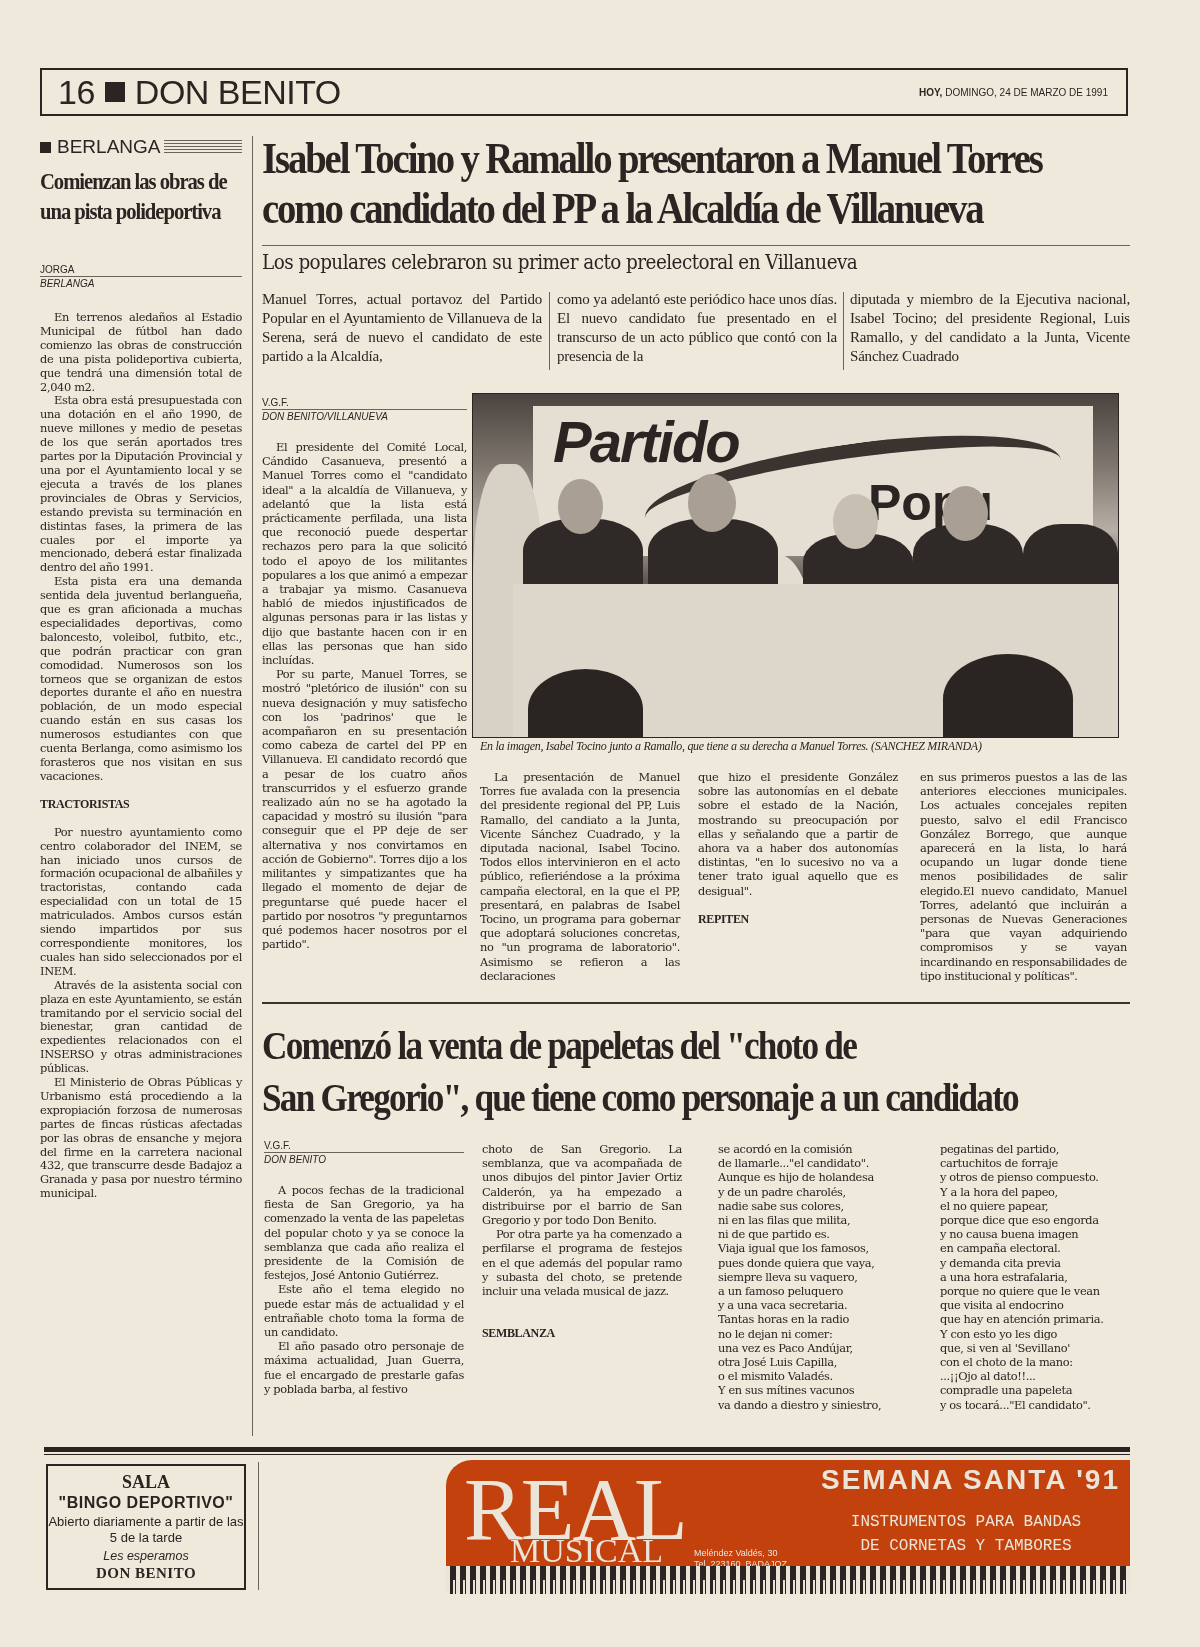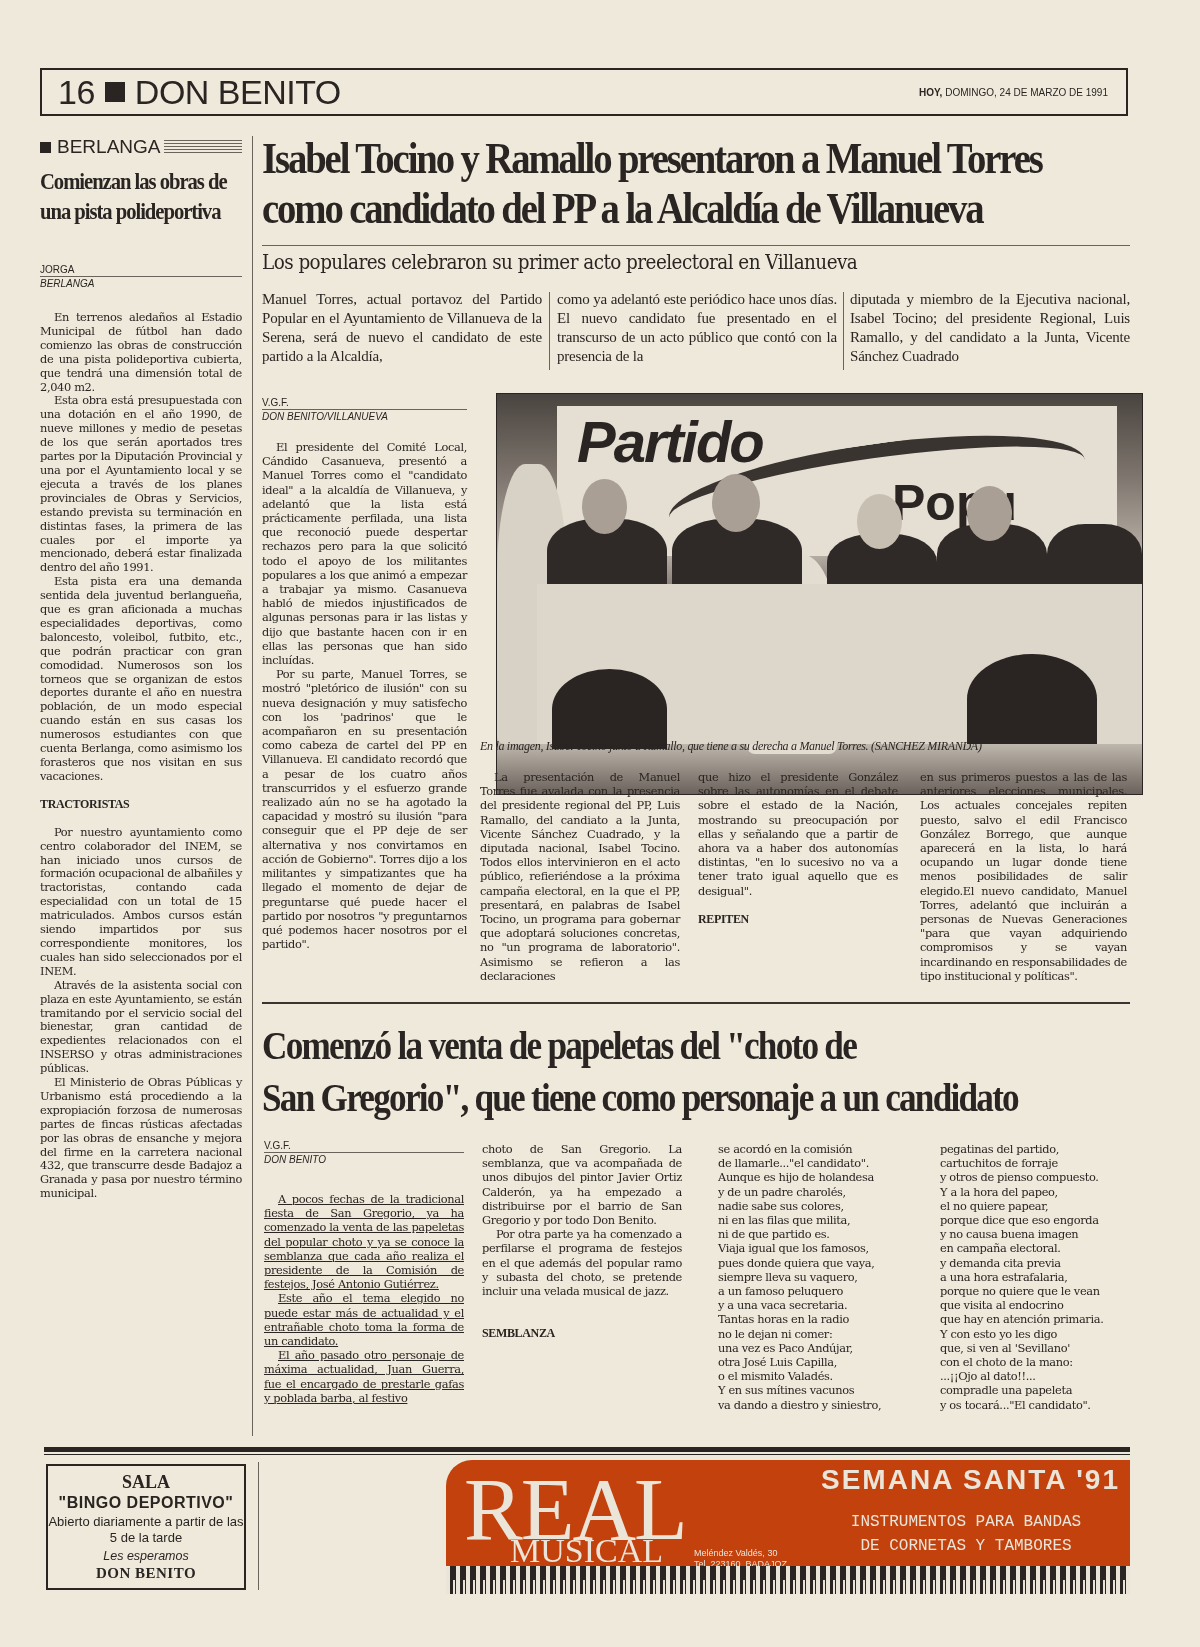--- a/index.html
+++ b/index.html
@@ -42,21 +42,21 @@
   .vline { width: 1px; background: #6a635c; }
 
   
   .main-headline { left: 262px; top: 134px; width: 870px; font-family: "Liberation Serif", serif; font-weight: bold; font-size: 44px; line-height: 50px; letter-spacing: -2.4px; transform: scaleX(0.88); transform-origin: left; width: 990px; }
   .subhead-rule { left: 262px; top: 245px; width: 868px; height: 1px; background: #6a635c; }
   .subhead { left: 262px; top: 250px; font-family: "DejaVu Serif", serif; font-size: 20px; letter-spacing: -0.6px; transform: scaleX(0.92); transform-origin: left; width: 760px; }
 
   .lead-col { font-family: "Liberation Serif", serif; font-size: 15px; line-height: 19px; text-align: justify; letter-spacing: -0.2px; }
 
   
-  .photo { left: 496px; top: 393px; width: 647px; height: 402px; border: 1px solid #2a2522; overflow: hidden;
+  .photo { left: 472px; top: 393px; width: 647px; height: 345px; border: 1px solid #2a2522; overflow: hidden;
     background: linear-gradient(180deg, #4a4440 0%, #7c746c 20%, #b8b0a6 40%, #5b544f 55%, #d7d0c6 62%, #cfc8bd 85%, #6a625b 100%);
   }
   .photo .banner { position: absolute; left: 60px; top: 12px; width: 560px; height: 150px; background: #e4ded3; }
   .photo .banner-text { position: absolute; left: 80px; top: 14px; font-family: "Liberation Sans", sans-serif; font-weight: bold; font-style: italic; font-size: 58px; color: #2a2522; letter-spacing: -2px; }
   .photo .banner-text2 { position: absolute; left: 395px; top: 80px; font-family: "Liberation Sans", sans-serif; font-weight: bold; font-size: 50px; color: #2a2522; }
   .photo .swoosh { position: absolute; left: 170px; top: 50px; width: 420px; height: 90px; border-top: 14px solid #3a3430; border-radius: 50% 50% 0 0; transform: rotate(-8deg); }
   .photo .table { position: absolute; left: 40px; top: 190px; width: 605px; height: 160px; background: #ddd6cb; }
   .photo .person { position: absolute; background: #2f2a27; border-radius: 40% 40% 8px 8px; }
   .photo .head { position: absolute; background: #a99f94; border-radius: 50%; }
   .photo .silhouette { position: absolute; background: #2a2522; border-radius: 50% 50% 0 0; }
@@ -199,21 +199,21 @@
 <div class="abs second-headline">
   <div>Comenzó la venta de papeletas del "choto de</div>
   <div>San Gregorio", que tiene como personaje a un candidato</div>
 </div>
 
 <div class="abs" style="left:264px; top:1140px; width:200px;">
   <div class="byline" style="margin-top:0;">
     <div class="author">V.G.F.</div>
     <div class="loc">DON BENITO</div>
   </div>
-  <div class="mid-col" style="margin-top:27px;text-decoration:underline;">
+  <div class="mid-col" style="margin-top:18px;">
     <p>A pocos fechas de la tradicional fiesta de San Gregorio, ya ha comenzado la venta de las papeletas del popular choto y ya se conoce la semblanza que cada año realiza el presidente de la Comisión de festejos, José Antonio Gutiérrez.</p>
     <p>Este año el tema elegido no puede estar más de actualidad y el entrañable choto toma la forma de un candidato.</p>
     <p>El año pasado otro personaje de máxima actualidad, Juan Guerra, fue el encargado de prestarle gafas y poblada barba, al festivo</p>
   </div>
 </div>
 <div class="abs mid-col" style="left:482px; top:1142px; width:200px;">
   <p style="text-indent:0;">choto de San Gregorio. La semblanza, que va acompañada de unos dibujos del pintor Javier Ortiz Calderón, ya ha empezado a distribuirse por el barrio de San Gregorio y por todo Don Benito.</p>
   <p>Por otra parte ya ha comenzado a perfilarse el programa de festejos en el que además del popular ramo y subasta del choto, se pretende incluir una velada musical de jazz.</p>
   <p class="sub" style="margin-top:28px;">SEMBLANZA</p>
 </div>

